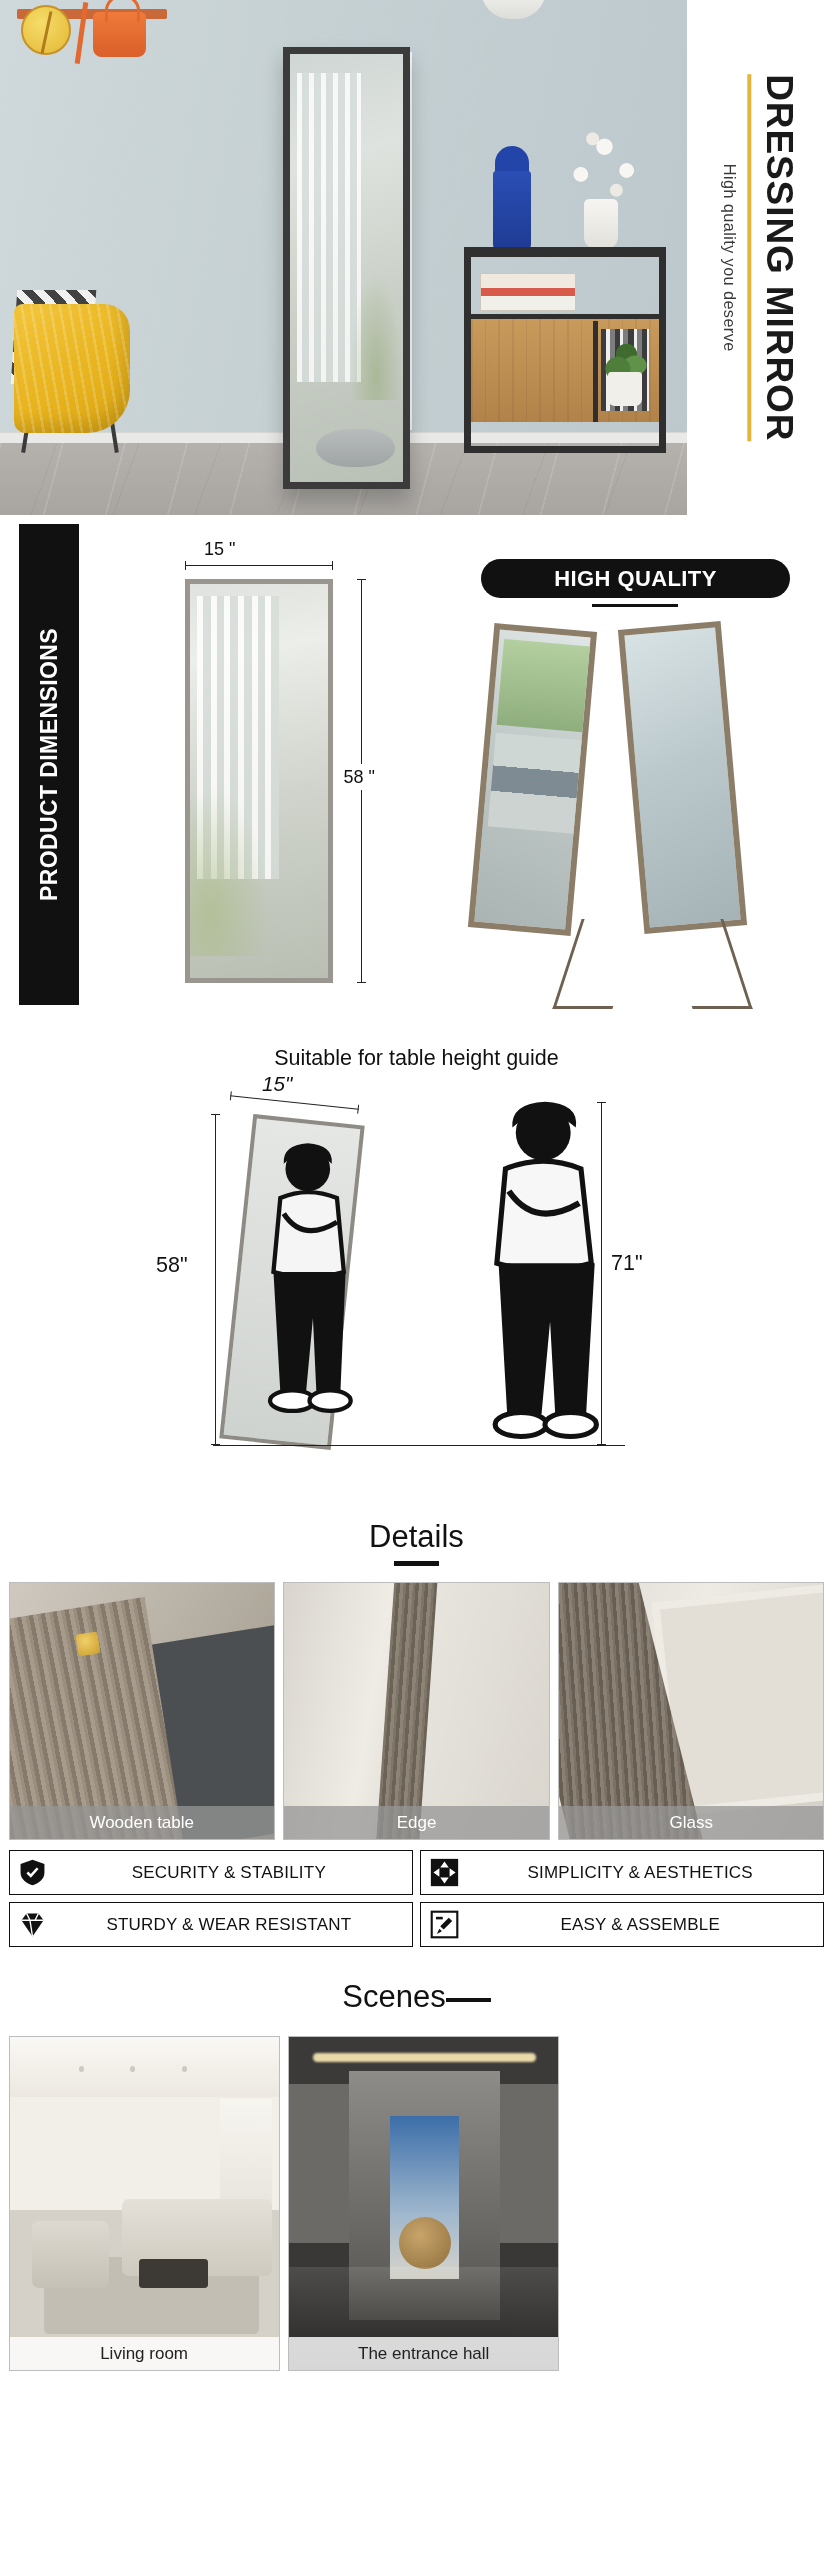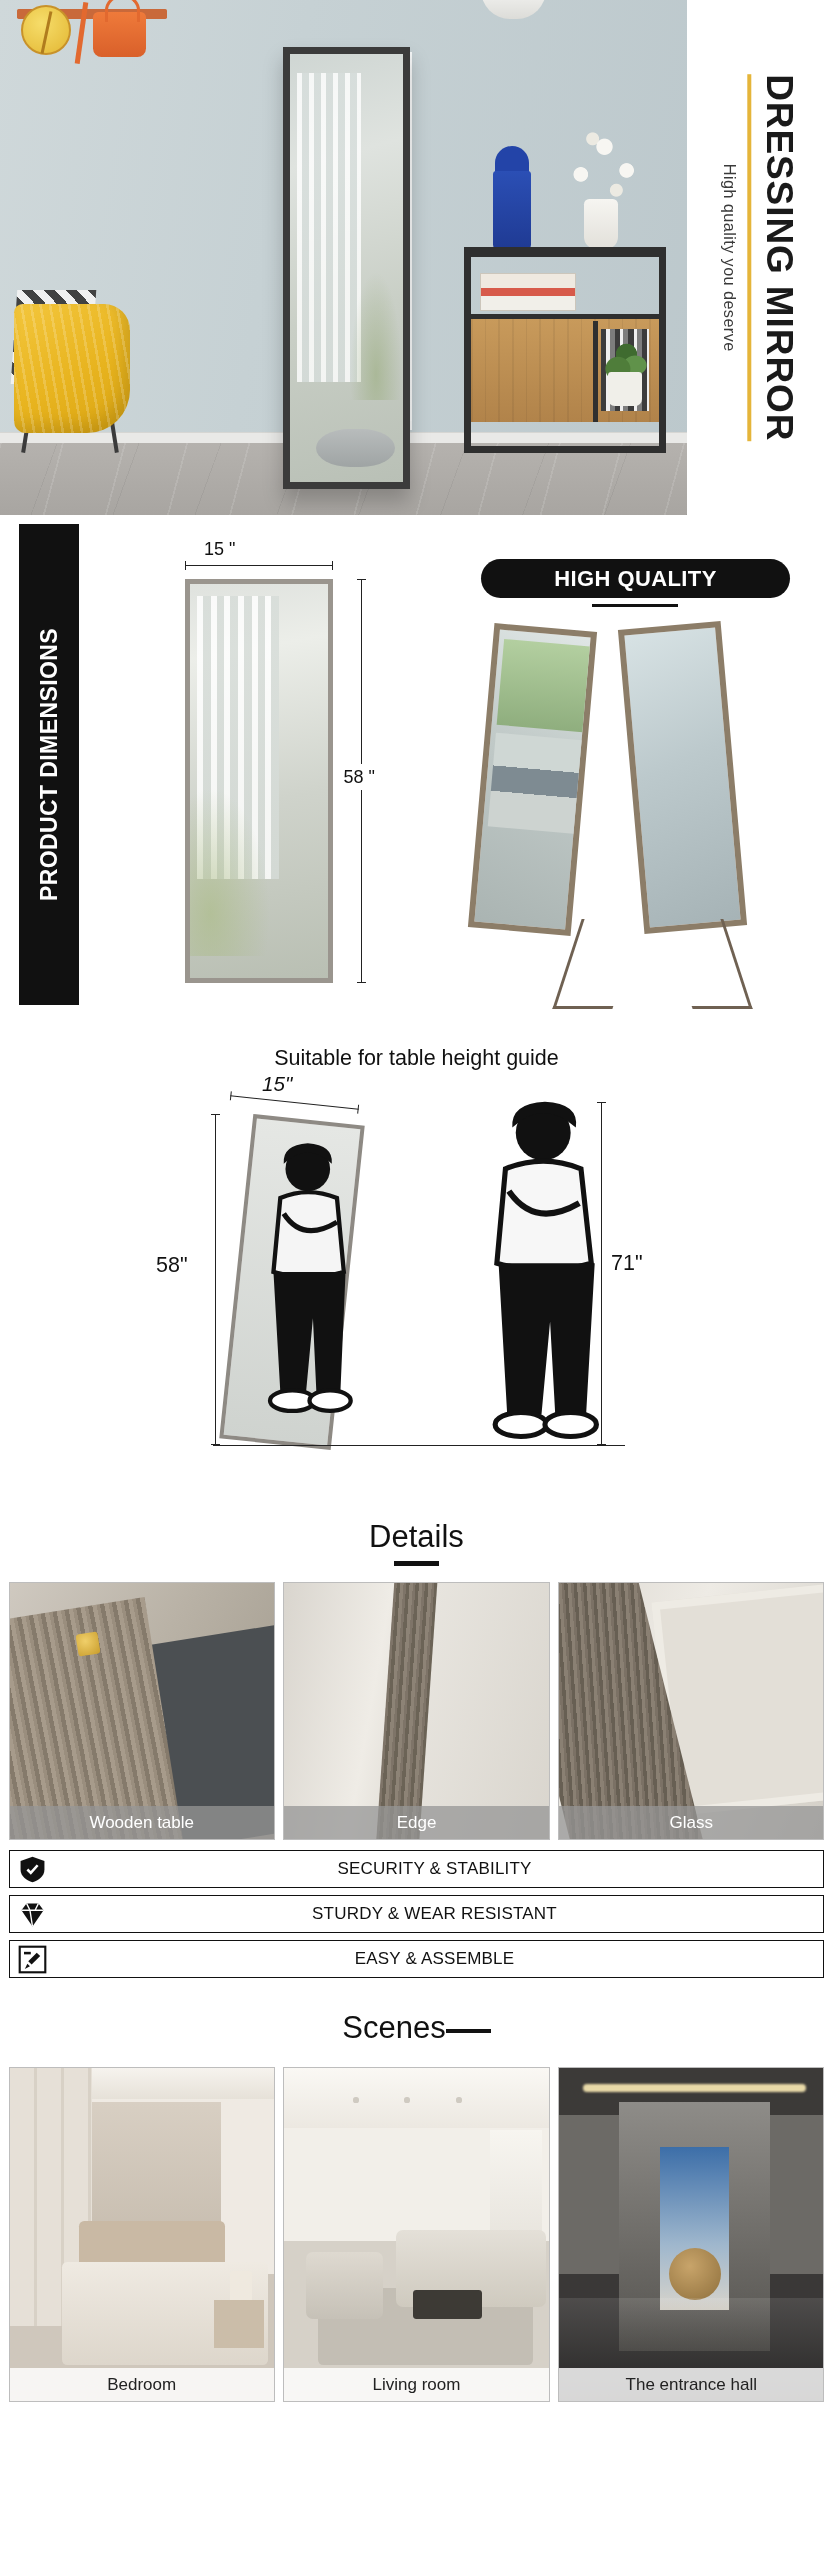--- a/index.html
+++ b/index.html
@@ -450,21 +450,21 @@
   }
   .d3-panel {
     position:absolute; left: 103px; top: 8.6px; width: 189px; height: 215px;
     border: 8.6px solid #eeebe4; background: #e3dfd7; transform: rotate(-6deg);
   }
 
   
   .features {
     width: 833px; padding: 10.3px 8.6px 3.4px 8.6px;
   }
-  .feat-row { display: flex; gap: 6.9px; margin-bottom: 6.9px; flex-direction: column; }
+  .feat-row { display: flex; gap: 6.9px; margin-bottom: 6.9px; }
   .feat-cell {
     flex: 1;
     height: 45px;
     border: 1.7px solid #111;
     display: flex; align-items: center;
     padding: 0 5.2px;
     background: #fff;
   }
   .feat-icon {
     width: 36px; height: 36px; flex: 0 0 36px;
@@ -699,20 +699,29 @@
   <div class="features">
     <div class="feat-row">
       <div class="feat-cell">
         <div class="feat-icon">
           <svg width="29" height="29" viewBox="0 0 34 34">
             <path d="M17 2 L31 7 V17 C31 25 24 30 17 32 C10 30 3 25 3 17 V7 Z" fill="#111"></path>
             <path d="M11 17 l4 4 l8 -9" fill="none" stroke="#fff" stroke-width="3"></path>
           </svg>
         </div>
         <div class="feat-text">SECURITY &amp; STABILITY</div>
+      </div>
+      <div class="feat-cell">
+        <div class="feat-icon">
+          <svg width="29" height="29" viewBox="0 0 34 34">
+            <rect x="1" y="1" width="32" height="32" fill="#111"></rect>
+            <path d="M17 4 l5 7 h-10z M17 30 l5 -7 h-10z M4 17 l7 -5 v10z M30 17 l-7 -5 v10z" fill="#fff"></path>
+          </svg>
+        </div>
+        <div class="feat-text">SIMPLICITY &amp; AESTHETICS</div>
       </div>
     </div>
     <div class="feat-row">
       <div class="feat-cell">
         <div class="feat-icon">
           <svg width="29" height="29" viewBox="0 0 34 34">
             <path d="M4 12 L10 4 H24 L30 12 L17 31 Z" fill="#111"></path>
             <path d="M4 12 H30 M10 4 L14 12 L17 31 M24 4 L20 12" fill="none" stroke="#fff" stroke-width="1.6"></path>
           </svg>
         </div>
@@ -731,31 +740,20 @@
       </div>
     </div>
   </div>
 
   <div class="scenes-head">
     <div class="section-title">Scenes</div>
     <div class="section-rule"></div>
   </div>
 
   <div class="scenes-row">
-    <div class="scene-card s1">
-      <div class="ceiling"></div>
-      <div class="wardrobe"></div>
-      <div class="wallpanel"></div>
-      <div class="headboard"></div>
-      <div class="pillow"></div>
-      <div class="bed"></div>
-      <div class="nightstand"></div>
-      <div class="lamp"></div>
-      <div class="scene-caption">Bedroom</div>
-    </div>
 
     <div class="scene-card s3">
       <div class="ceil"></div>
       <div class="dot" style="left:69px; top:29px;"></div>
       <div class="dot" style="left:120px; top:29px;"></div>
       <div class="dot" style="left:172px; top:29px;"></div>
       <div class="window3"></div>
       <div class="rug"></div>
       <div class="sofa"></div>
       <div class="sofa2"></div>

